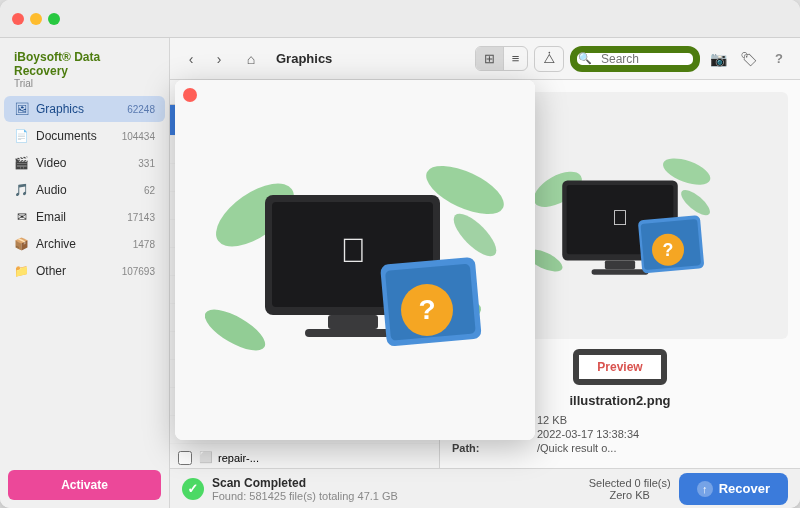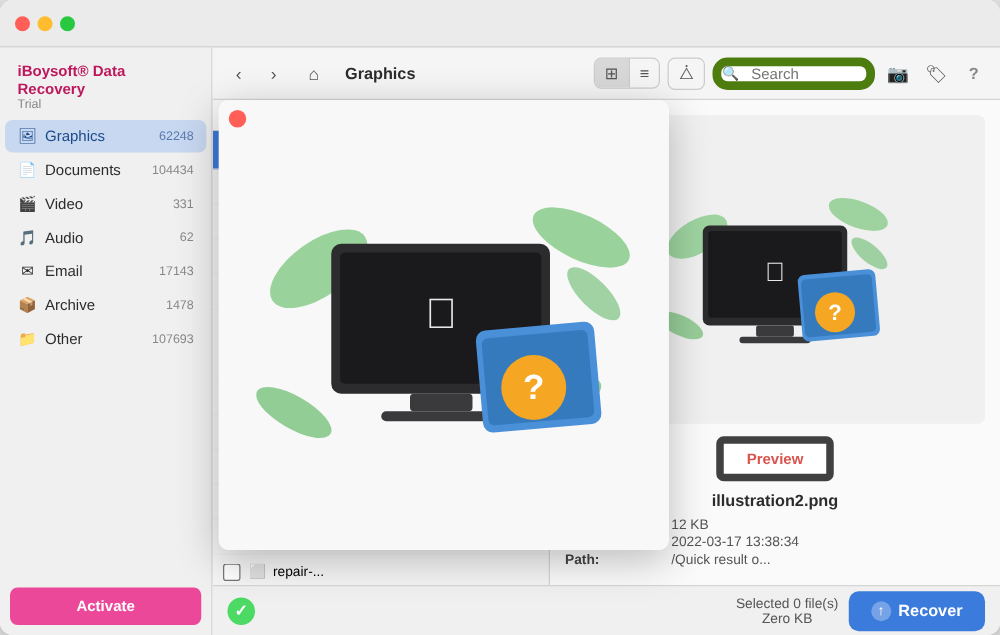--- a/index.html
+++ b/index.html
@@ -63,21 +63,21 @@
       display: flex;
       flex-direction: column;
       flex-shrink: 0;
     }
     .sidebar-header {
       padding: 12px 14px 6px;
     }
     .app-title {
       font-size: 12px;
       font-weight: 700;
-      color: #be185d;
+      color: #4d7c0f;
     }
     .app-subtitle {
       font-size: 10px;
       color: #888;
     }
     .sidebar-tabs {
       display: flex;
       margin: 8px 10px;
       background: #ddd;
       border-radius: 6px;
@@ -780,20 +780,24 @@
                 <span class="preview-meta-label">Path:</span>
                 <span class="preview-meta-value">/Quick result o...</span>
               </div>
             </div>
           </div>
         </div>
       </div>
 
       <div class="status-bar">
         <div class="scan-complete-icon">✓</div>
+        <div>
+          <div class="scan-status-text">Scan Completed</div>
+          <div class="scan-status-sub">Found: 581425 file(s) totaling 47.1 GB</div>
+        </div>
         <div class="status-spacer"></div>
         <div class="selected-count">
           <div>Selected 0 file(s)</div>
           <div>Zero KB</div>
         </div>
         <button class="recover-btn">
           <span class="recover-btn-icon">↑</span>
           <span>Recover</span>
         </button>
       </div>

